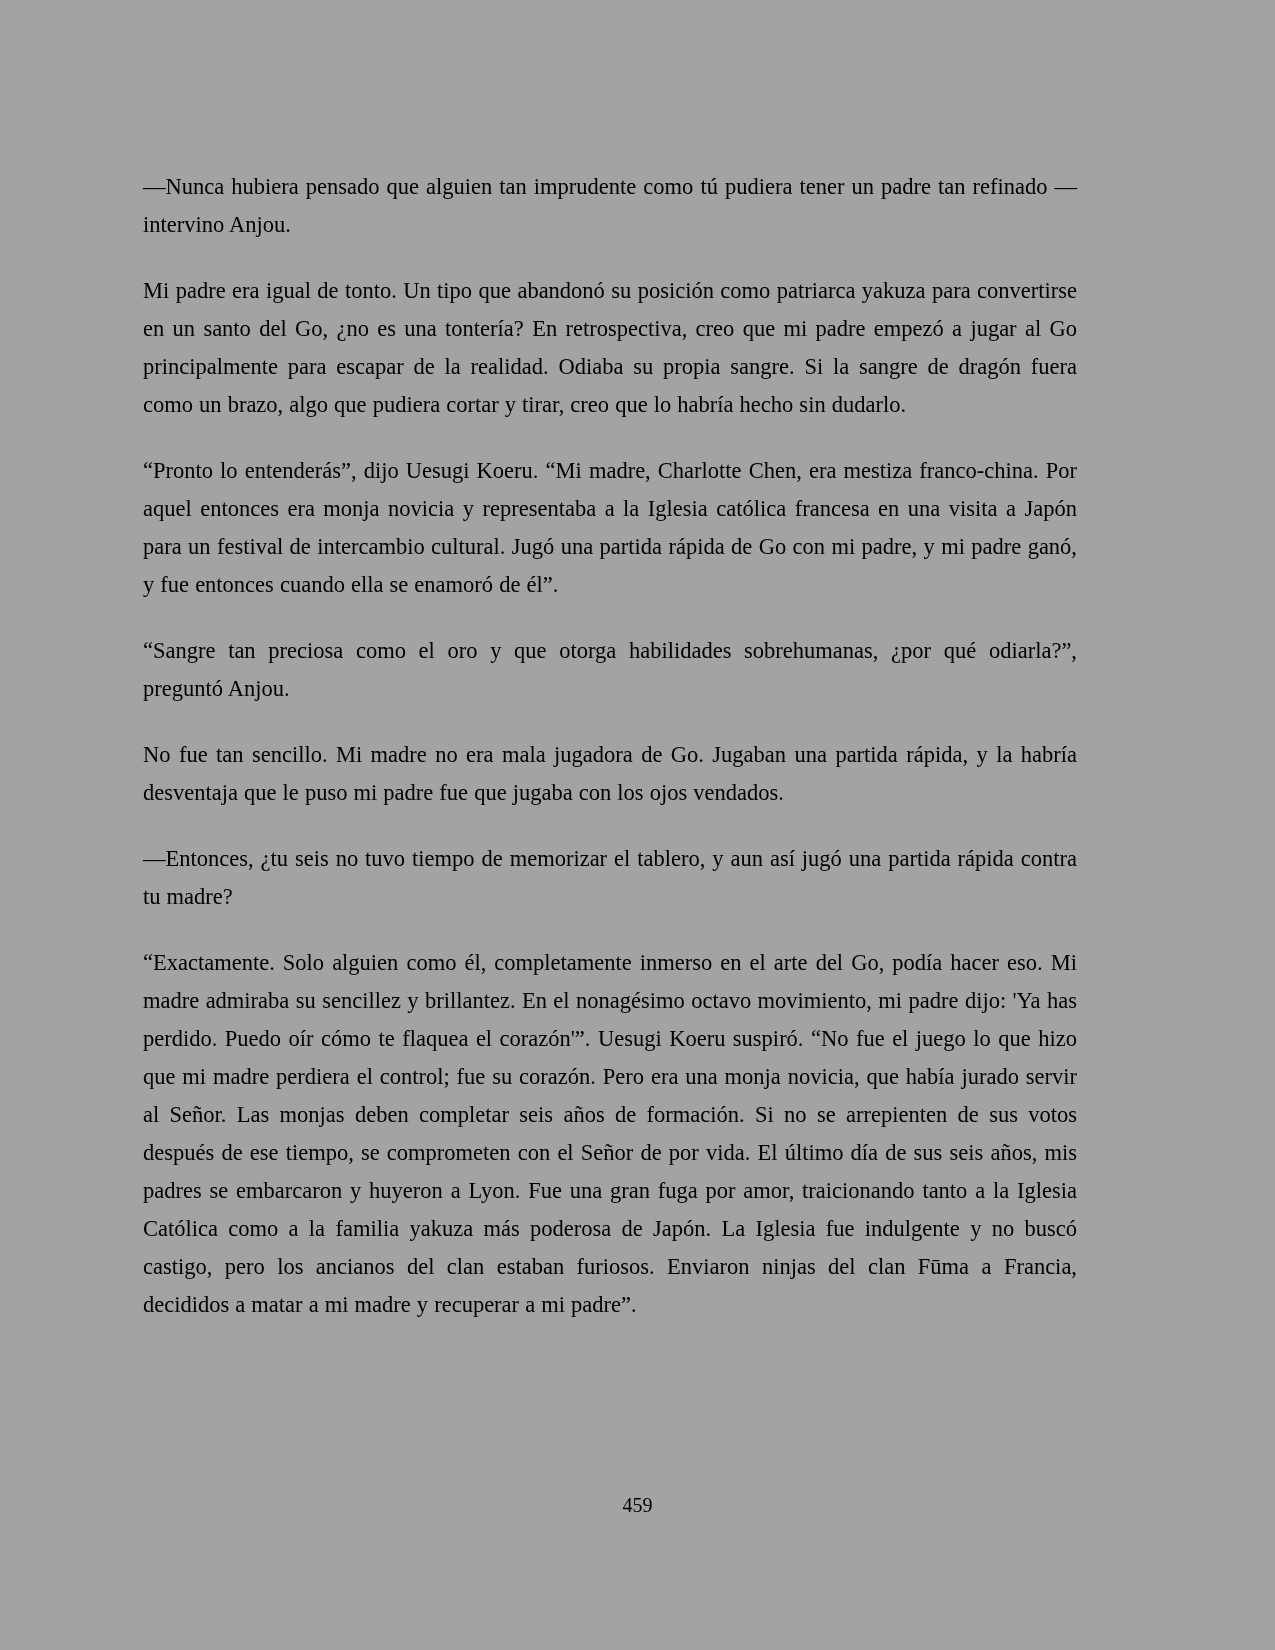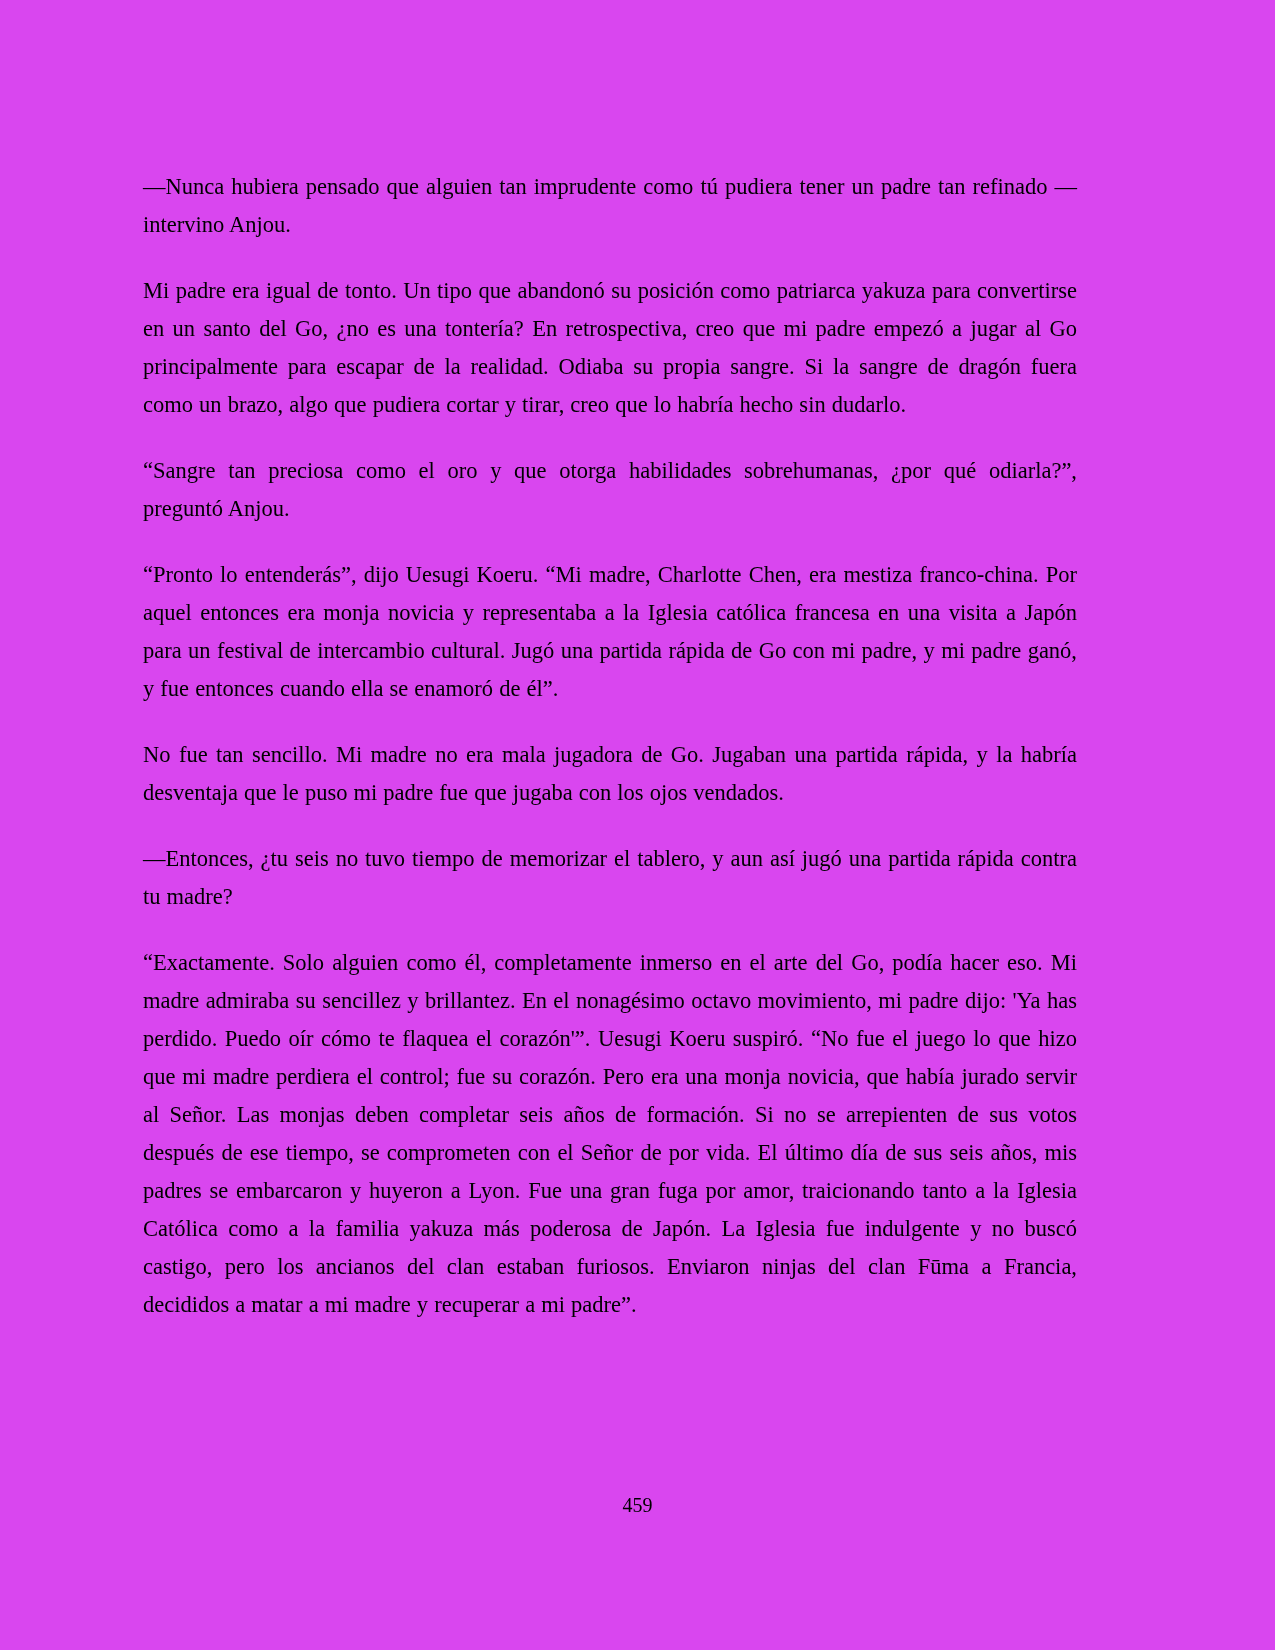--- a/index.html
+++ b/index.html
@@ -9,21 +9,21 @@
   }
   body {
     font-family: "Liberation Serif", "DejaVu Serif", serif;
     color: #000000;
   }
   .page {
     position: relative;
     width: 1275px;
     height: 1650px;
     margin: 0 auto;
-    background: #d946ef;
+    background: #a3a3a3;
     box-sizing: border-box;
     overflow: hidden;
   }
   .text-column {
     position: absolute;
     left: 143px;
     top: 168px;
     width: 934px;
   }
   p.para {
@@ -52,22 +52,22 @@
   }
 </style>
 </head>
 <body>
 
 <div class="page">
 
   <div class="text-column">
     <p class="para">—Nunca hubiera pensado que alguien tan imprudente como tú pudiera tener un padre tan refinado —intervino Anjou.</p>
     <p class="para">Mi padre era igual de tonto. Un tipo que abandonó su posición como patriarca yakuza para convertirse en un santo del Go, ¿no es una tontería? En retrospectiva, creo que mi padre empezó a jugar al Go principalmente para escapar de la realidad. Odiaba su propia sangre. Si la sangre de dragón fuera como un brazo, algo que pudiera cortar y tirar, creo que lo habría hecho sin dudarlo.</p>
+    <p class="para">“Pronto lo entenderás”, dijo Uesugi Koeru. “Mi madre, Charlotte Chen, era mestiza franco-china. Por aquel entonces era monja novicia y representaba a la Iglesia católica francesa en una visita a Japón para un festival de intercambio cultural. Jugó una partida rápida de Go con mi padre, y mi padre ganó, y fue entonces cuando ella se enamoró de él”.</p>
     <p class="para">“Sangre tan preciosa como el oro y que otorga habilidades sobrehumanas, ¿por qué odiarla?”, preguntó Anjou.</p>
-    <p class="para">“Pronto lo entenderás”, dijo Uesugi Koeru. “Mi madre, Charlotte Chen, era mestiza franco-china. Por aquel entonces era monja novicia y representaba a la Iglesia católica francesa en una visita a Japón para un festival de intercambio cultural. Jugó una partida rápida de Go con mi padre, y mi padre ganó, y fue entonces cuando ella se enamoró de él”.</p>
     <p class="para">No fue tan sencillo. Mi madre no era mala jugadora de Go. Jugaban una partida rápida, y la habría desventaja que le puso mi padre fue que jugaba con los ojos vendados.</p>
     <p class="para">—Entonces, ¿tu seis no tuvo tiempo de memorizar el tablero, y aun así jugó una partida rápida contra tu madre?</p>
     <p class="para">“Exactamente. Solo alguien como él, completamente inmerso en el arte del Go, podía hacer eso. Mi madre admiraba su sencillez y brillantez. En el nonagésimo octavo movimiento, mi padre dijo: 'Ya has perdido. Puedo oír cómo te flaquea el corazón'”. Uesugi Koeru suspiró. “No fue el juego lo que hizo que mi madre perdiera el control; fue su corazón. Pero era una monja novicia, que había jurado servir al Señor. Las monjas deben completar seis años de formación. Si no se arrepienten de sus votos después de ese tiempo, se comprometen con el Señor de por vida. El último día de sus seis años, mis padres se embarcaron y huyeron a Lyon. Fue una gran fuga por amor, traicionando tanto a la Iglesia Católica como a la familia yakuza más poderosa de Japón. La Iglesia fue indulgente y no buscó castigo, pero los ancianos del clan estaban furiosos. Enviaron ninjas del clan Fūma a Francia, decididos a matar a mi madre y recuperar a mi padre”.</p>
   </div>
 
   <div class="page-number">459</div>
 
 </div>
 
 </body></html>

